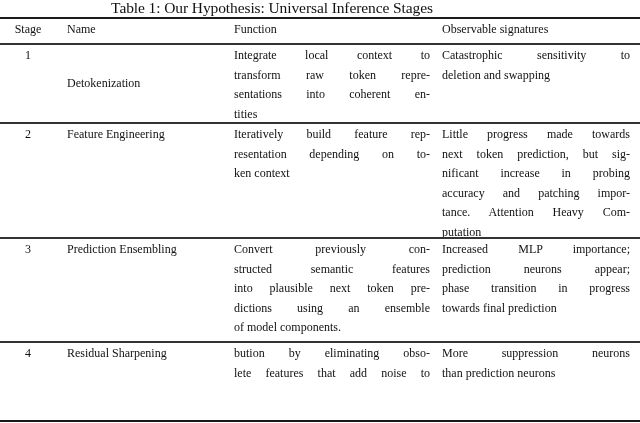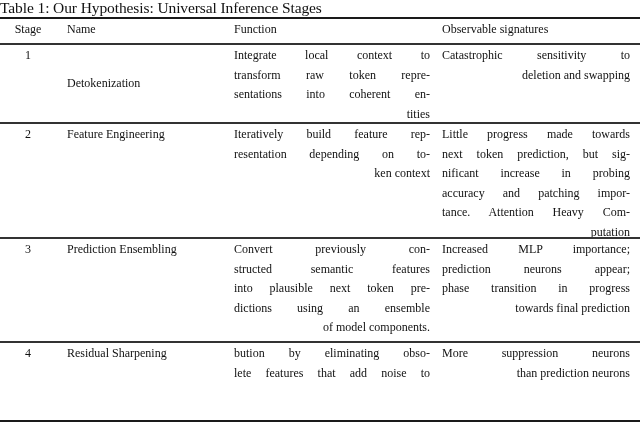--- a/index.html
+++ b/index.html
@@ -13,21 +13,21 @@
       position: relative;
       overflow: hidden;
       font-family: "Liberation Serif", "DejaVu Serif", serif;
       color: #111111;
     }
     .caption {
       position: absolute;
       left: 0;
       top: 0;
       width: 544px;
-      text-align: left;
+      text-align: center;
       font-size: 15.5px;
       line-height: 16px;
       letter-spacing: -0.1px;
     }
     .rule {
       position: absolute;
       left: 0;
       width: 640px;
       background: #1a1a1a;
     }
@@ -38,21 +38,20 @@
       font-size: 12px;
       line-height: 19.6px;
       white-space: pre;
     }
     .cell.just {
       white-space: normal;
     }
     .line {
       display: block;
       white-space: nowrap;
-      text-align: right;
     }
     .line.j {
       text-align: justify;
       text-align-last: justify;
     }
     .stage { left: 0; width: 56px; text-align: center; }
     .name { left: 67px; }
     .func { left: 234px; width: 196px; }
     .obs { left: 442px; width: 188px; }
     .hdr { top: 20px; }

